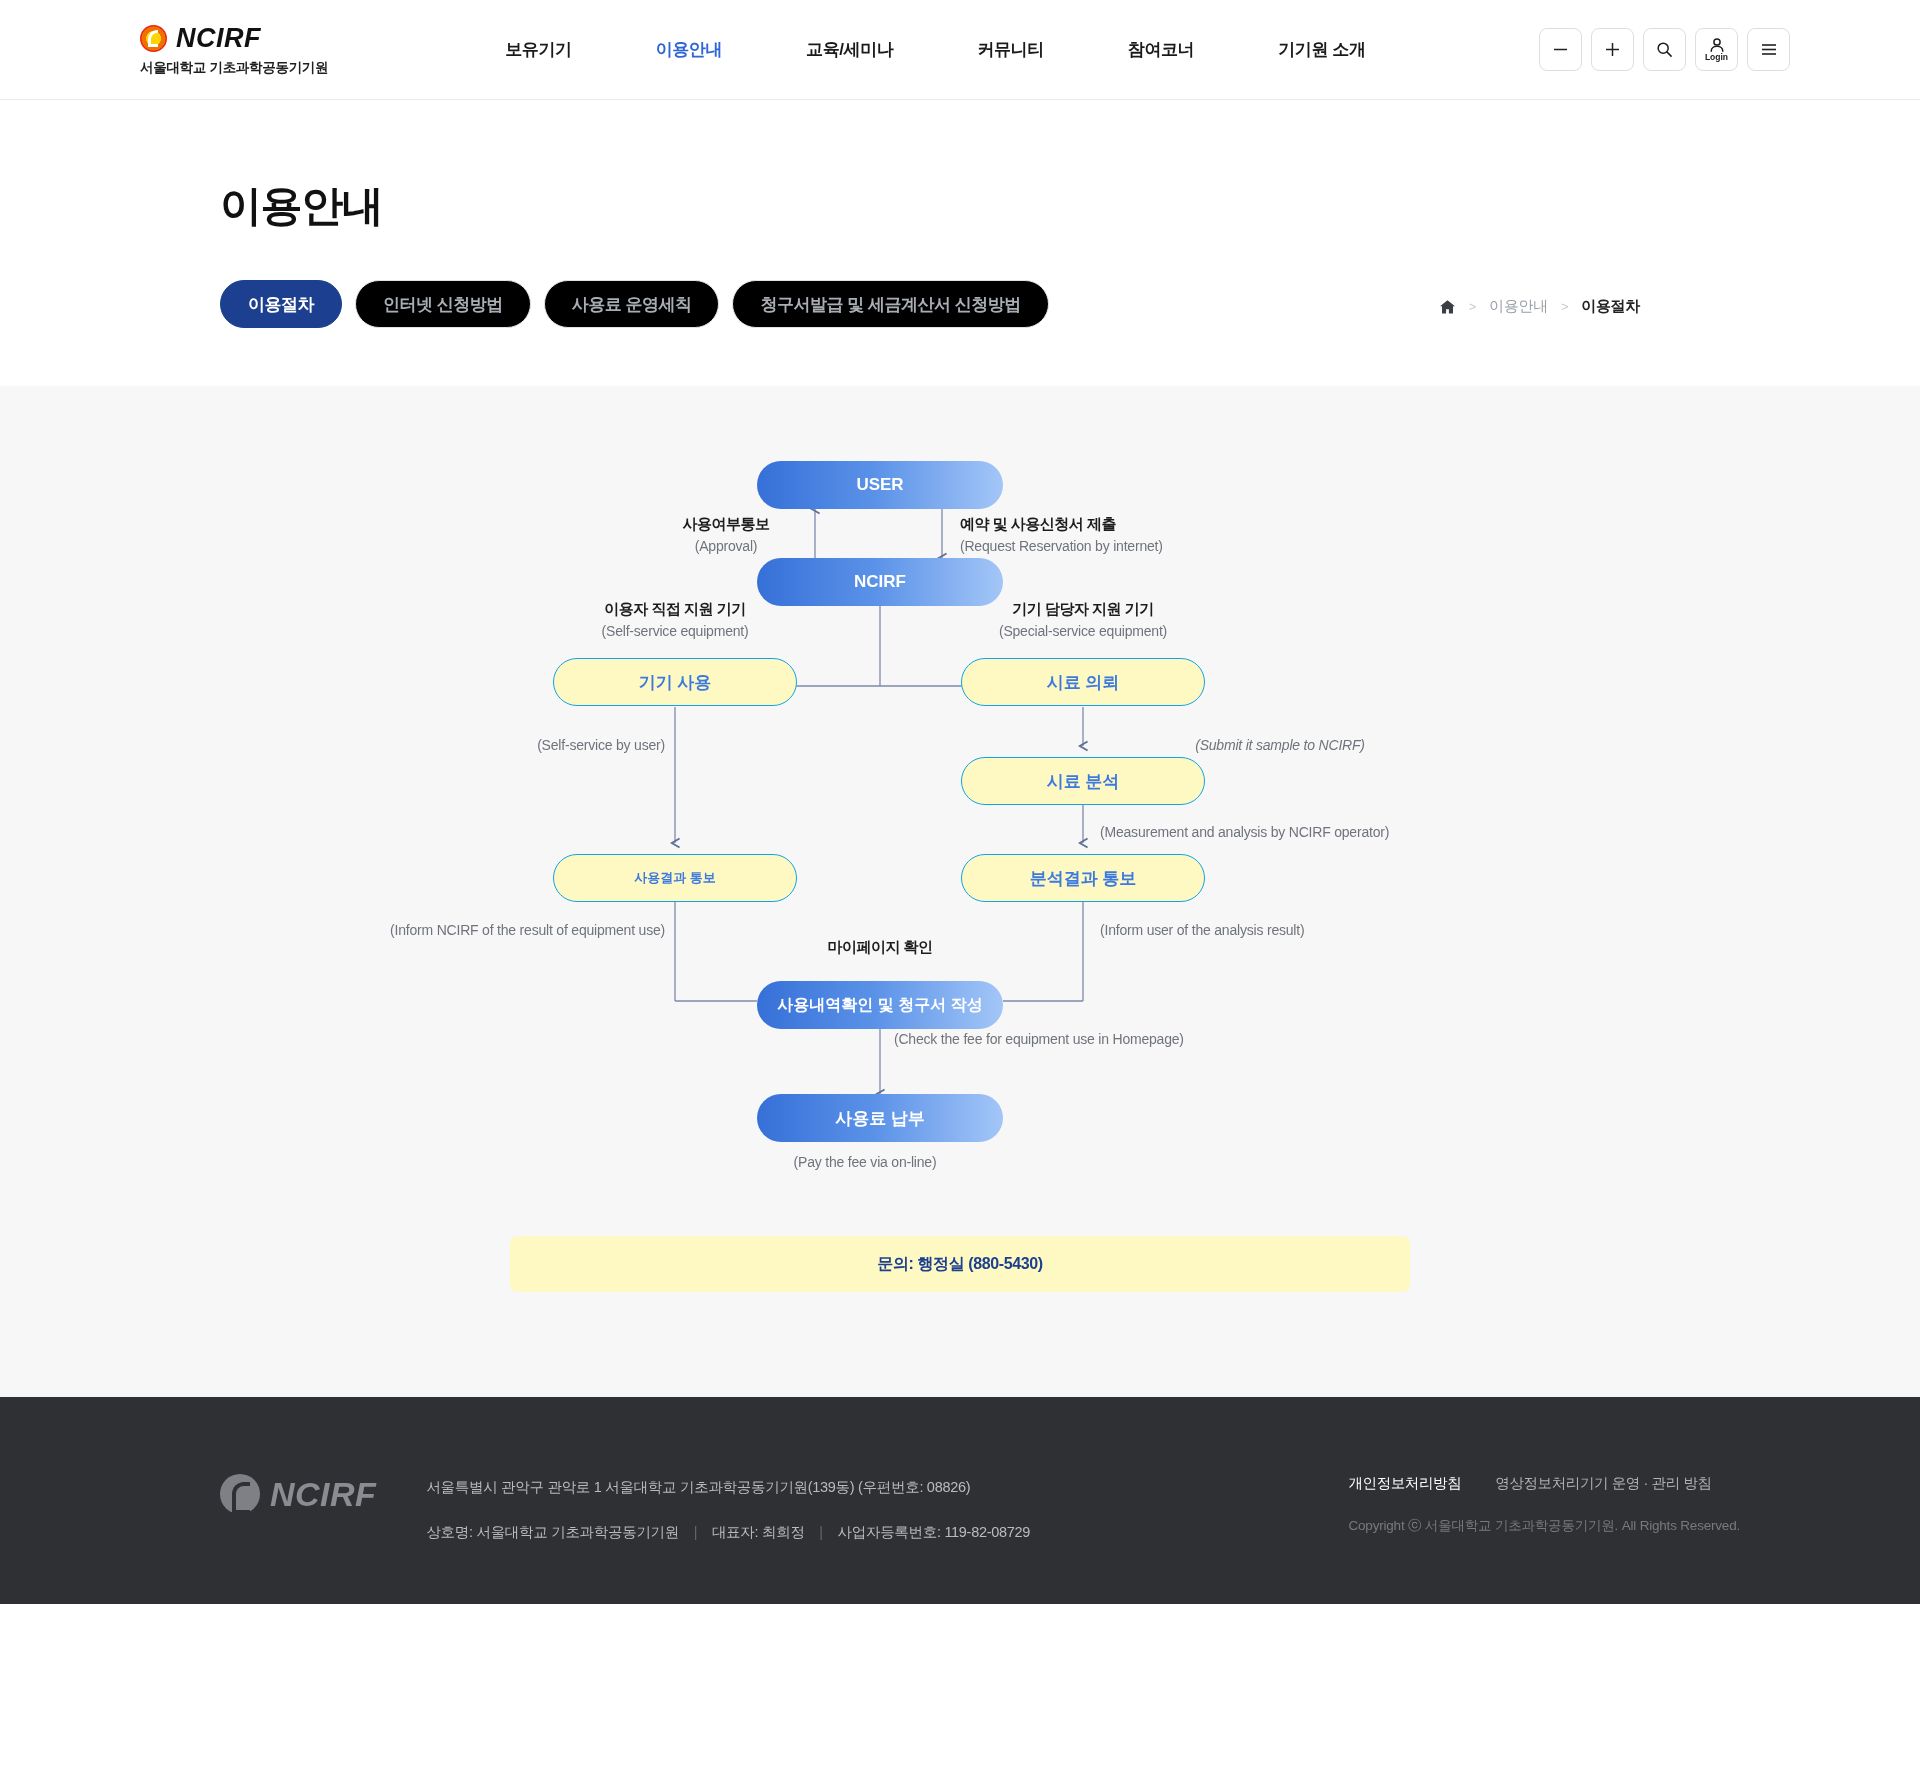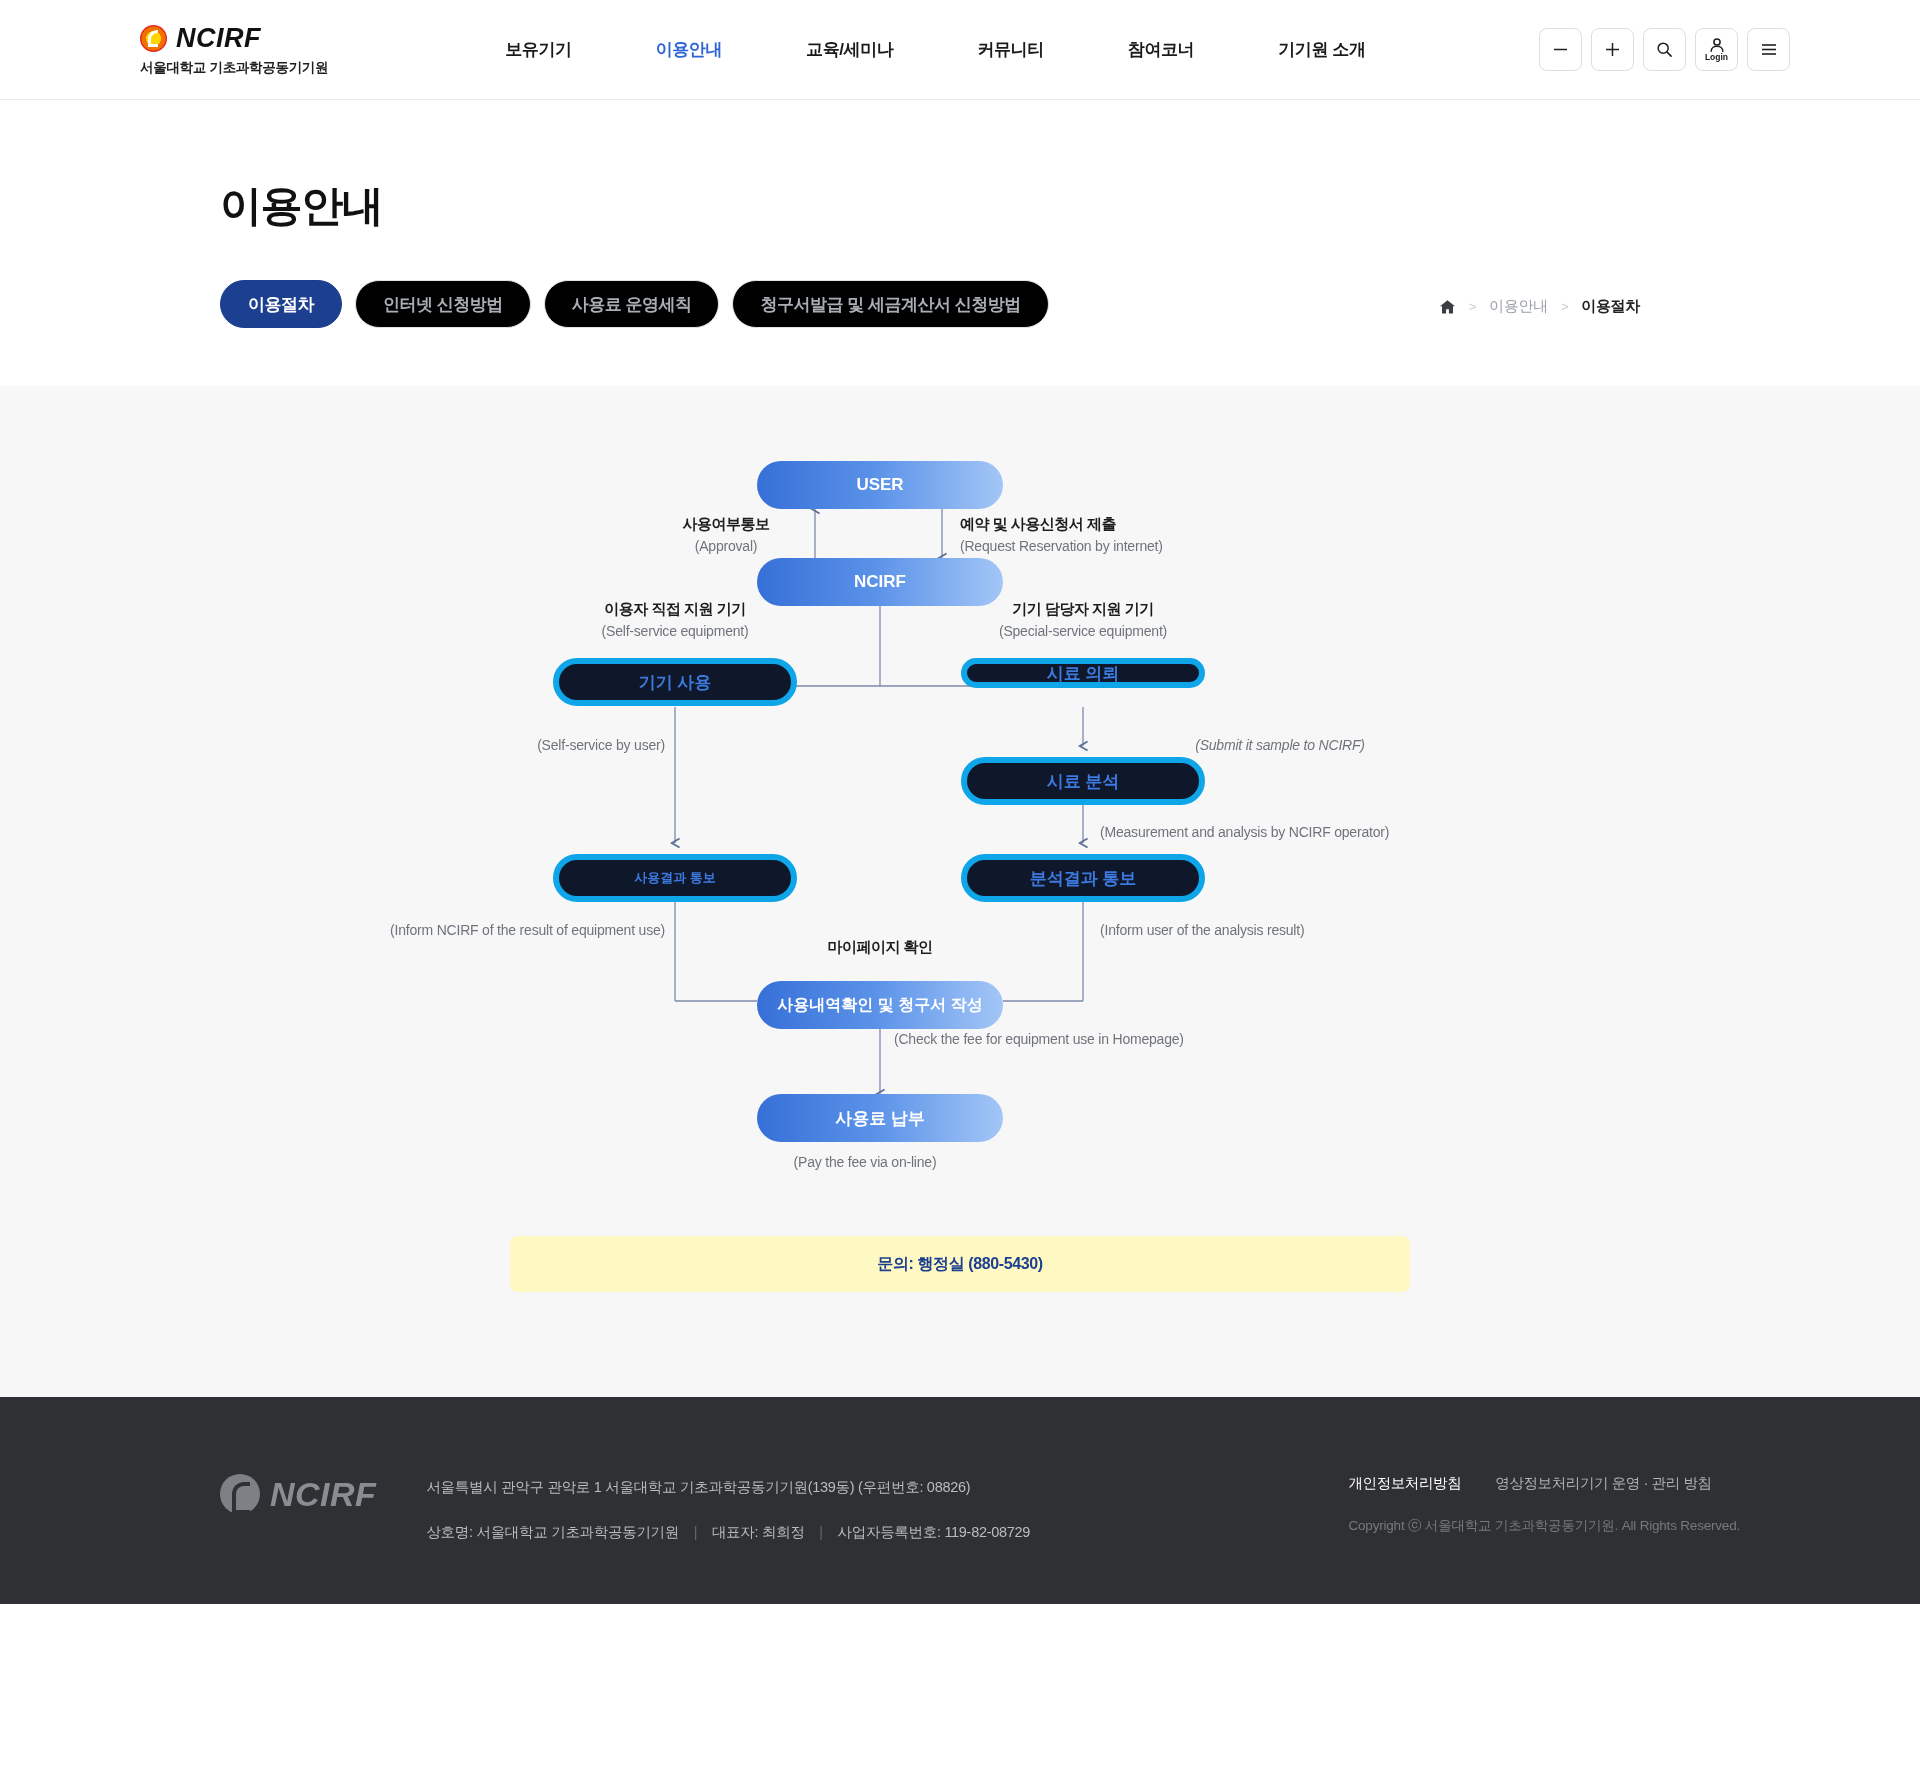--- a/index.html
+++ b/index.html
@@ -103,21 +103,21 @@
   .node {
     position: absolute;
     display: flex; align-items: center; justify-content: center;
     border-radius: 40px; white-space: nowrap;
   }
   .node.grad {
     background: linear-gradient(90deg, #3670d8 0%, #5b92e8 48%, #a3c6f7 100%);
     color: #ffffff; font-weight: 700;
   }
   .node.outline {
-    background: #0f172a; border: 6px solid #0ea5e9;
+    background: #fef9c3; border: 1px solid #0ea5e9;
     color: #3d7ae0; font-weight: 700;
   }
 
   .lbl { position: absolute; text-align: center; white-space: nowrap; }
   .lbl .ko { font-size: 15px; font-weight: 700; color: #1c1c1c; letter-spacing: -0.5px; line-height: 1.5; }
   .lbl .en { font-size: 14px; color: #6f747b; letter-spacing: -0.2px; line-height: 1.5; }
 
   
   .contact-bar {
     width: 900px; margin: 0 auto;
@@ -273,21 +273,21 @@
         <line x1="610" y1="583" x2="610" y2="648" marker-end="url(#ar)"></line>
       </g>
     </svg>
 
     <div class="node grad" style="left:487px; top:15px; width:246px; height:48px; font-size:17px;">USER</div>
 
     <div class="node grad" style="left:487px; top:112px; width:246px; height:48px; font-size:17px;">NCIRF</div>
 
     <div class="node outline" style="left:283px; top:212px; width:244px; height:48px; font-size:17px;">기기 사용</div>
 
-    <div class="node outline" style="left:691px; top:212px; width:244px; height:30px; font-size:17px;">시료 의뢰</div>
+    <div class="node outline" style="left:691px; top:212px; width:244px; height:48px; font-size:17px;">시료 의뢰</div>
 
     <div class="node outline" style="left:691px; top:311px; width:244px; height:48px; font-size:17px;">시료 분석</div>
 
     <div class="node outline" style="left:283px; top:408px; width:244px; height:48px; font-size:13px;">사용결과 통보</div>
 
     <div class="node outline" style="left:691px; top:408px; width:244px; height:48px; font-size:17px;">분석결과 통보</div>
 
     <div class="node grad" style="left:487px; top:535px; width:246px; height:48px; font-size:16px;">사용내역확인 및 청구서 작성</div>
 
     <div class="node grad" style="left:487px; top:648px; width:246px; height:48px; font-size:17px;">사용료 납부</div>

